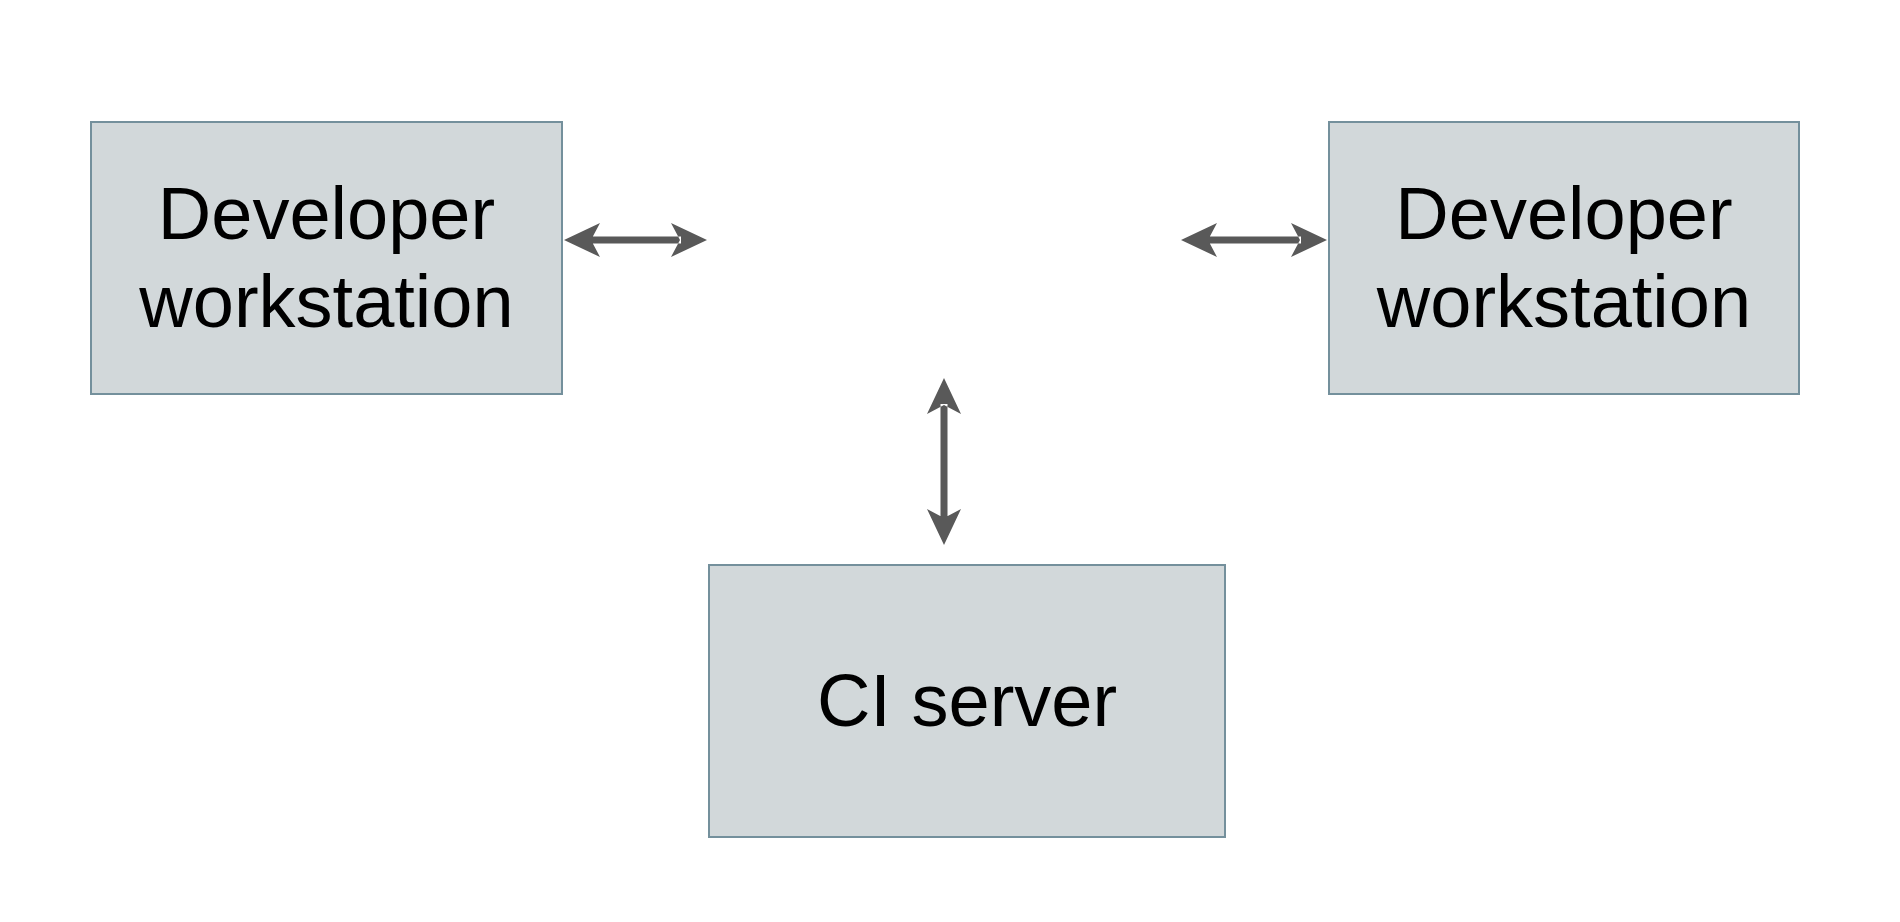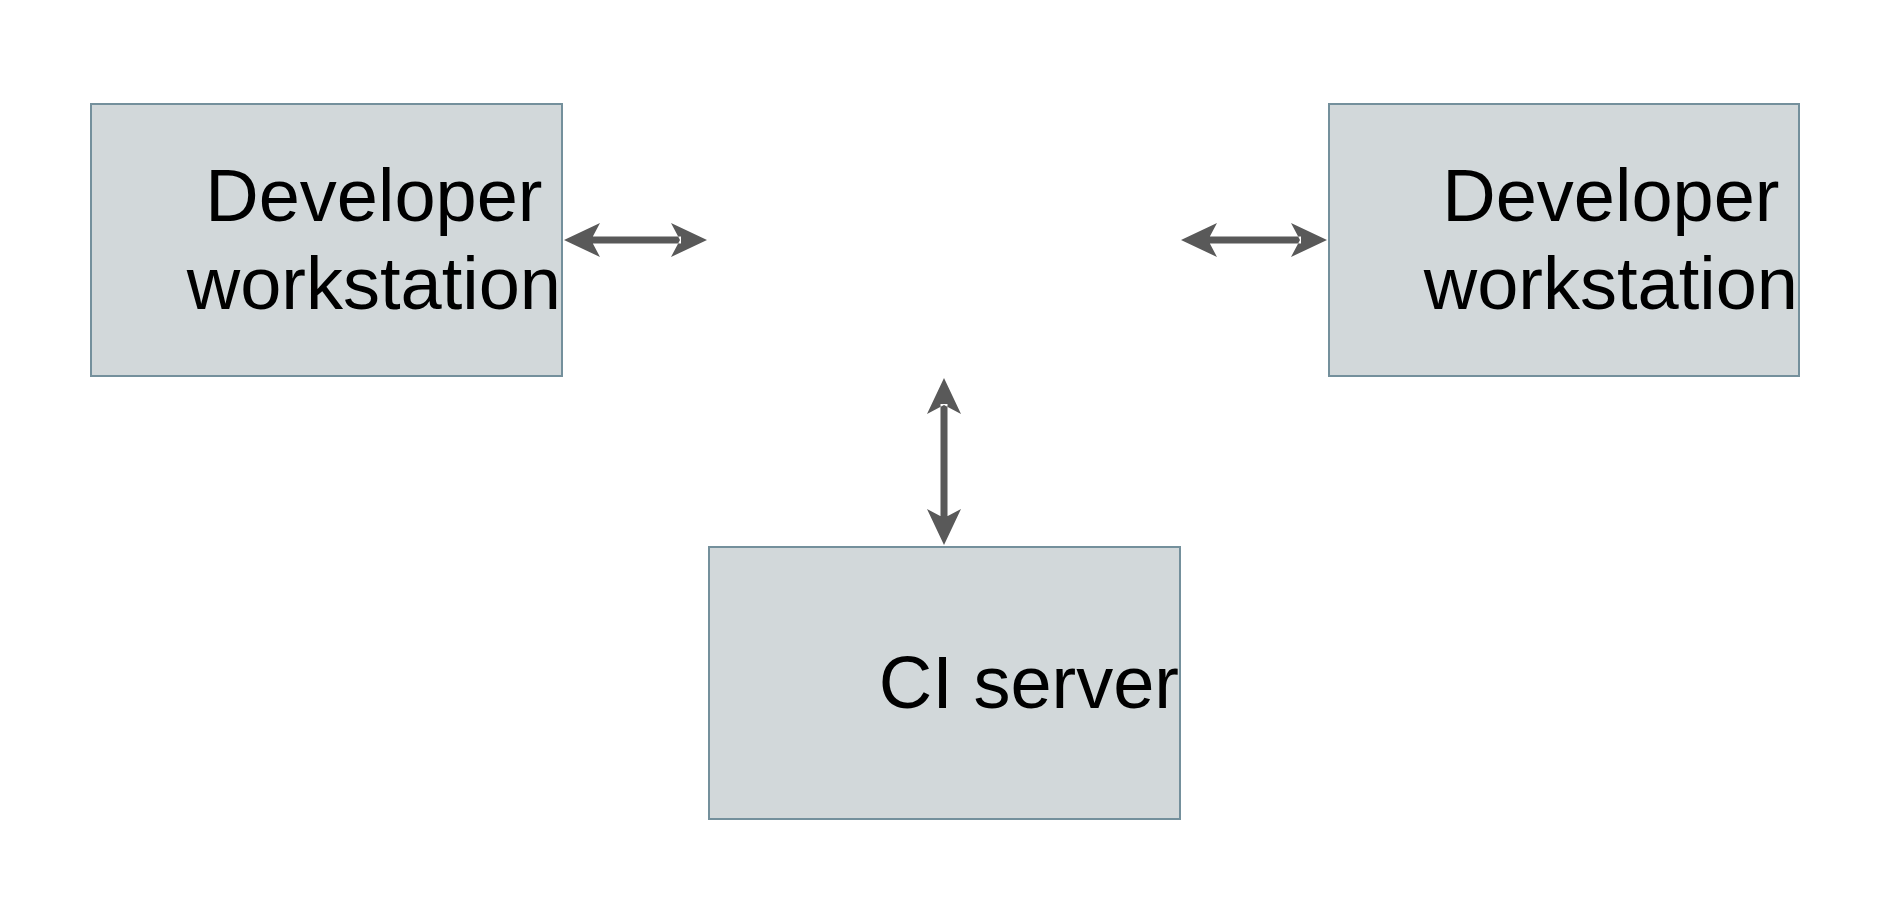--- a/index.html
+++ b/index.html
@@ -25,34 +25,35 @@
     position: relative;
     width: 1900px;
     height: 922px;
   }
   .node {
     position: absolute;
     background: var(--node-fill);
     border: 2px solid var(--node-border);
     display: flex;
     align-items: center;
-    justify-content: flex-end;
+    justify-content: center;
+    margin-top: 18px;
   }
   .node-label {
     font-size: 74px;
     line-height: 88px;
     color: var(--text);
     text-align: center;
     white-space: pre-line;
     letter-spacing: 0px;
   }
   .node.dev-left   { left: 90px;   top: 103px; width: 473px; height: 274px; }
   .node.cache      { left: 708px;  top: 103px; width: 472px; height: 274px; }
   .node.dev-right  { left: 1328px; top: 103px; width: 472px; height: 274px; }
-  .node.ci         { left: 708px;  top: 546px; width: 473px; height: 274px; }
+  .node.ci         { left: 708px;  top: 546px; width: 518px; height: 274px; }
   .connector {
     position: absolute;
     color: var(--arrow);
   }
   .connector svg { display: block; width: 100%; height: 100%; }
   .connector.h-left  { left: 563px;  top: 220px; width: 145px; height: 40px; }
   .connector.h-right { left: 1180px; top: 220px; width: 148px; height: 40px; }
   .connector.v-down  { left: 924px;  top: 377px; width: 40px;  height: 169px; }
 </style>
 </head>

